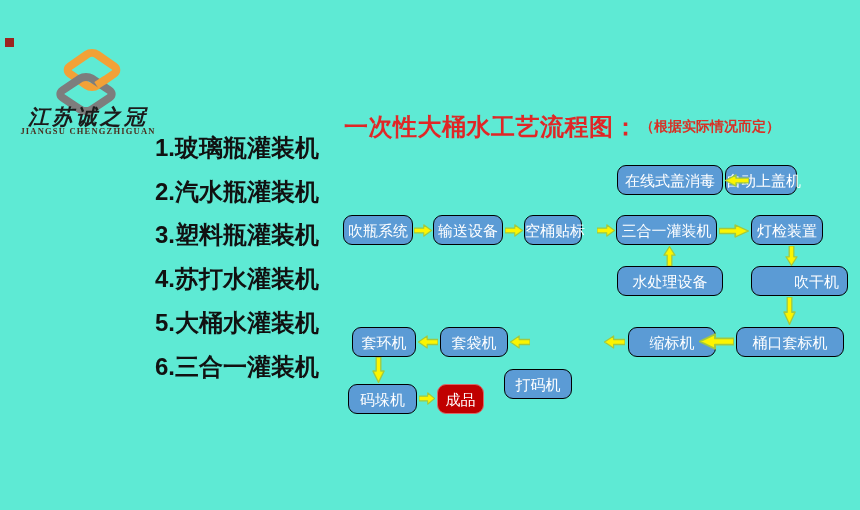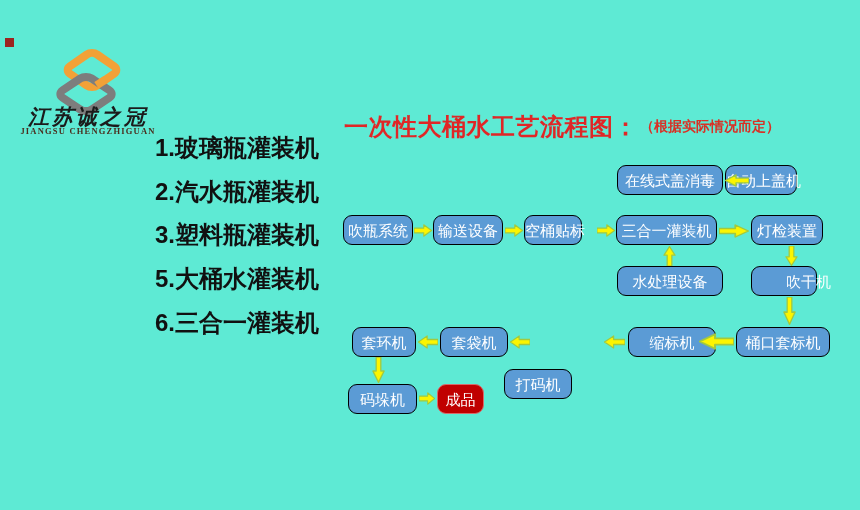--- a/index.html
+++ b/index.html
@@ -54,20 +54,21 @@
       <line x1="77.5" y1="35.6" x2="68.5" y2="41.4" stroke="#F2A137" stroke-width="8"></line>
     </g>
   </svg>
   <div class="logo-cn">江苏诚之冠</div>
   <div class="logo-en">JIANGSU CHENGZHIGUAN</div>
 
   <div class="product-list">
     <div>1.玻璃瓶灌装机</div>
     <div>2.汽水瓶灌装机</div>
     <div>3.塑料瓶灌装机</div>
+    <div>4.苏打水灌装机</div>
     <div>5.大桶水灌装机</div>
     <div>6.三合一灌装机</div>
   </div>
 
   <div class="flow-title">
     <span class="main">一次性大桶水工艺流程图：</span>
     <span class="note">（根据实际情况而定）</span>
   </div>
 
   <div class="node" style="left:617px;top:165px;width:106px;">在线式盖消毒</div>
@@ -98,42 +99,42 @@
         <polygon points="0,4.5 13,4.5 13,1 23.5,7 13,13 13,9.5 0,9.5"></polygon>
       </svg>
   </div>
   <div class="arrow" style="left:719px;top:224px;width:30px;height:14px;">
     <svg viewBox="0 0 24 14" preserveAspectRatio="none">
         <polygon points="0,4.5 13,4.5 13,1 23.5,7 13,13 13,9.5 0,9.5"></polygon>
       </svg>
   </div>
 
   <div class="node" style="left:617px;top:266px;width:106px;">水处理设备</div>
-  <div class="node" style="left:751px;top:266px;width:66px;padding-left:34px;">吹干机</div>
+  <div class="node" style="left:751px;top:266px;width:97px;padding-left:34px;">吹干机</div>
   <div class="arrow" style="left:663px;top:246px;width:13px;height:20px;">
     <svg class="flip-y" viewBox="0 0 14 24" preserveAspectRatio="none">
         <polygon points="4.5,0 9.5,0 9.5,13 13,13 7,23.5 1,13 4.5,13"></polygon>
       </svg>
   </div>
   <div class="arrow" style="left:785px;top:246px;width:13px;height:20px;">
     <svg viewBox="0 0 14 24" preserveAspectRatio="none">
         <polygon points="4.5,0 9.5,0 9.5,13 13,13 7,23.5 1,13 4.5,13"></polygon>
       </svg>
   </div>
   <div class="arrow" style="left:783px;top:297px;width:13px;height:28px;">
     <svg viewBox="0 0 14 24" preserveAspectRatio="none">
         <polygon points="4.5,0 9.5,0 9.5,13 13,13 7,23.5 1,13 4.5,13"></polygon>
       </svg>
   </div>
 
   <div class="node" style="left:352px;top:327px;width:64px;">套环机</div>
   <div class="node" style="left:440px;top:327px;width:68px;">套袋机</div>
   <div class="node" style="left:504px;top:327px;width:68px;margin-top:42px;">打码机</div>
   <div class="node" style="left:628px;top:327px;width:88px;">缩标机</div>
-  <div class="node" style="left:736px;top:327px;width:94px;text-align:center;">桶口套标机</div>
+  <div class="node" style="left:736px;top:327px;width:108px;text-align:center;">桶口套标机</div>
   <div class="arrow" style="left:418px;top:335px;width:20px;height:14px;">
     <svg class="flip-x" viewBox="0 0 24 14" preserveAspectRatio="none">
         <polygon points="0,4.5 13,4.5 13,1 23.5,7 13,13 13,9.5 0,9.5"></polygon>
       </svg>
   </div>
   <div class="arrow" style="left:510px;top:335px;width:20px;height:14px;">
     <svg class="flip-x" viewBox="0 0 24 14" preserveAspectRatio="none">
         <polygon points="0,4.5 13,4.5 13,1 23.5,7 13,13 13,9.5 0,9.5"></polygon>
       </svg>
   </div>

